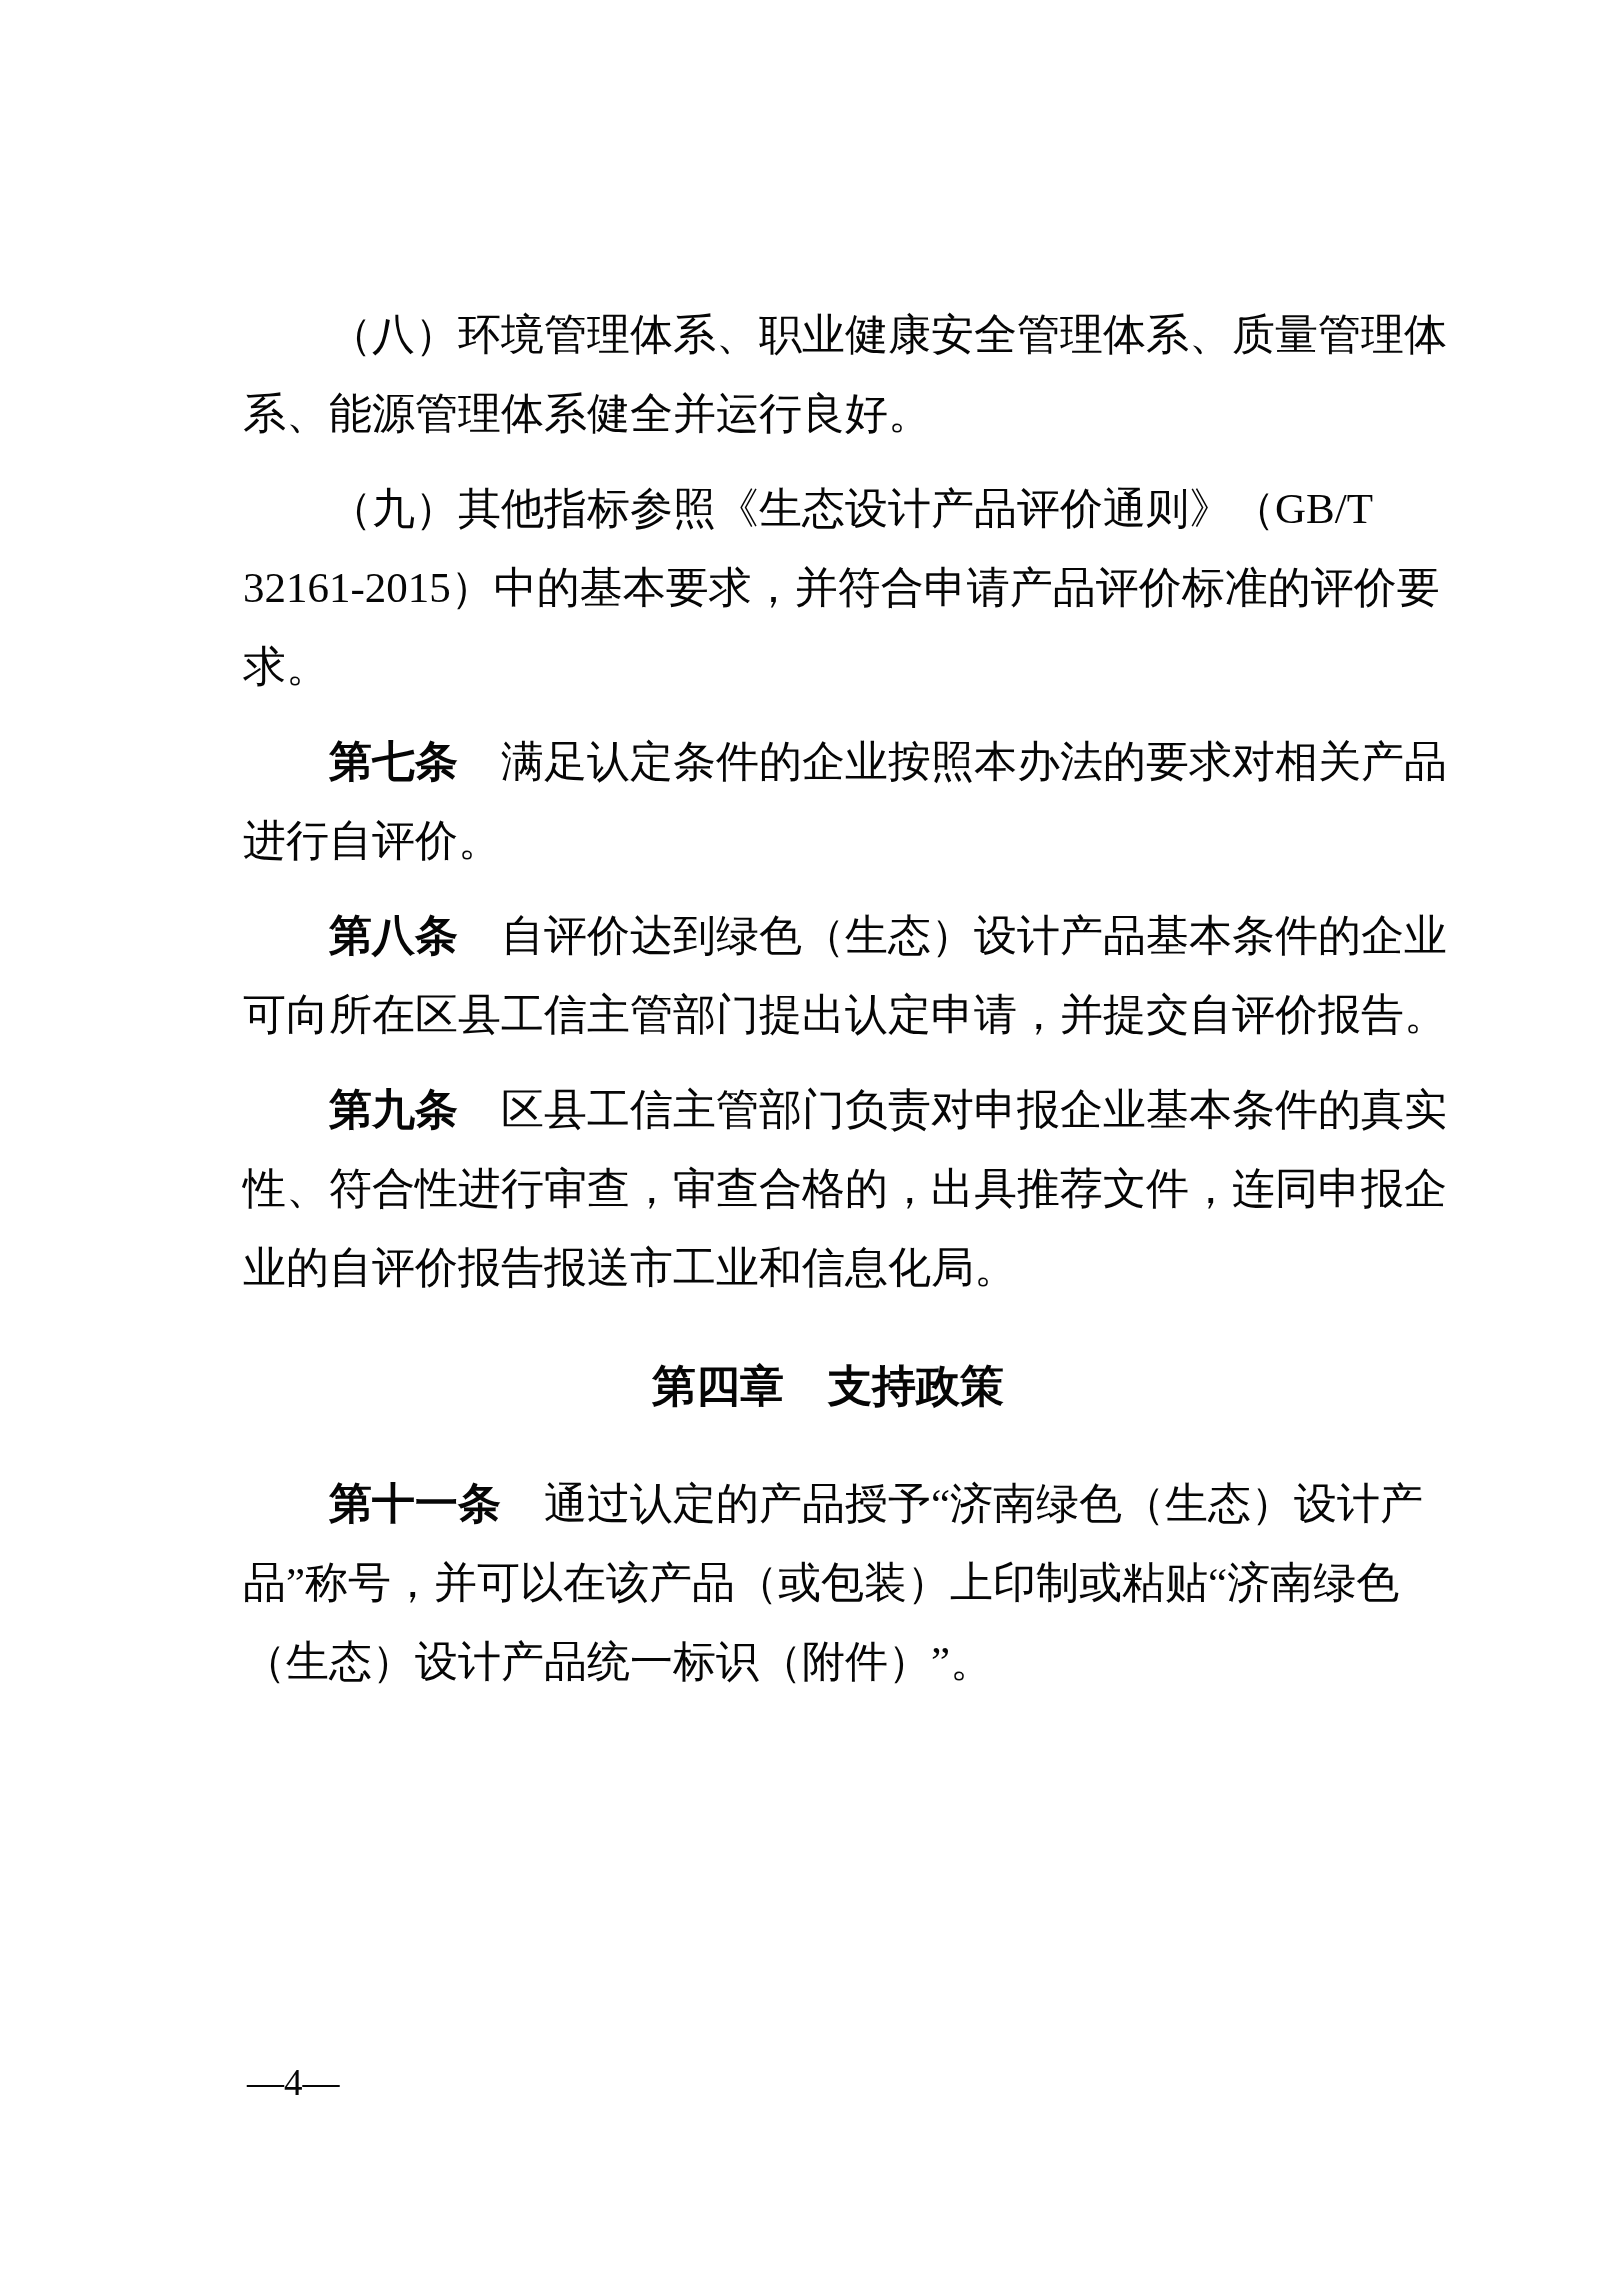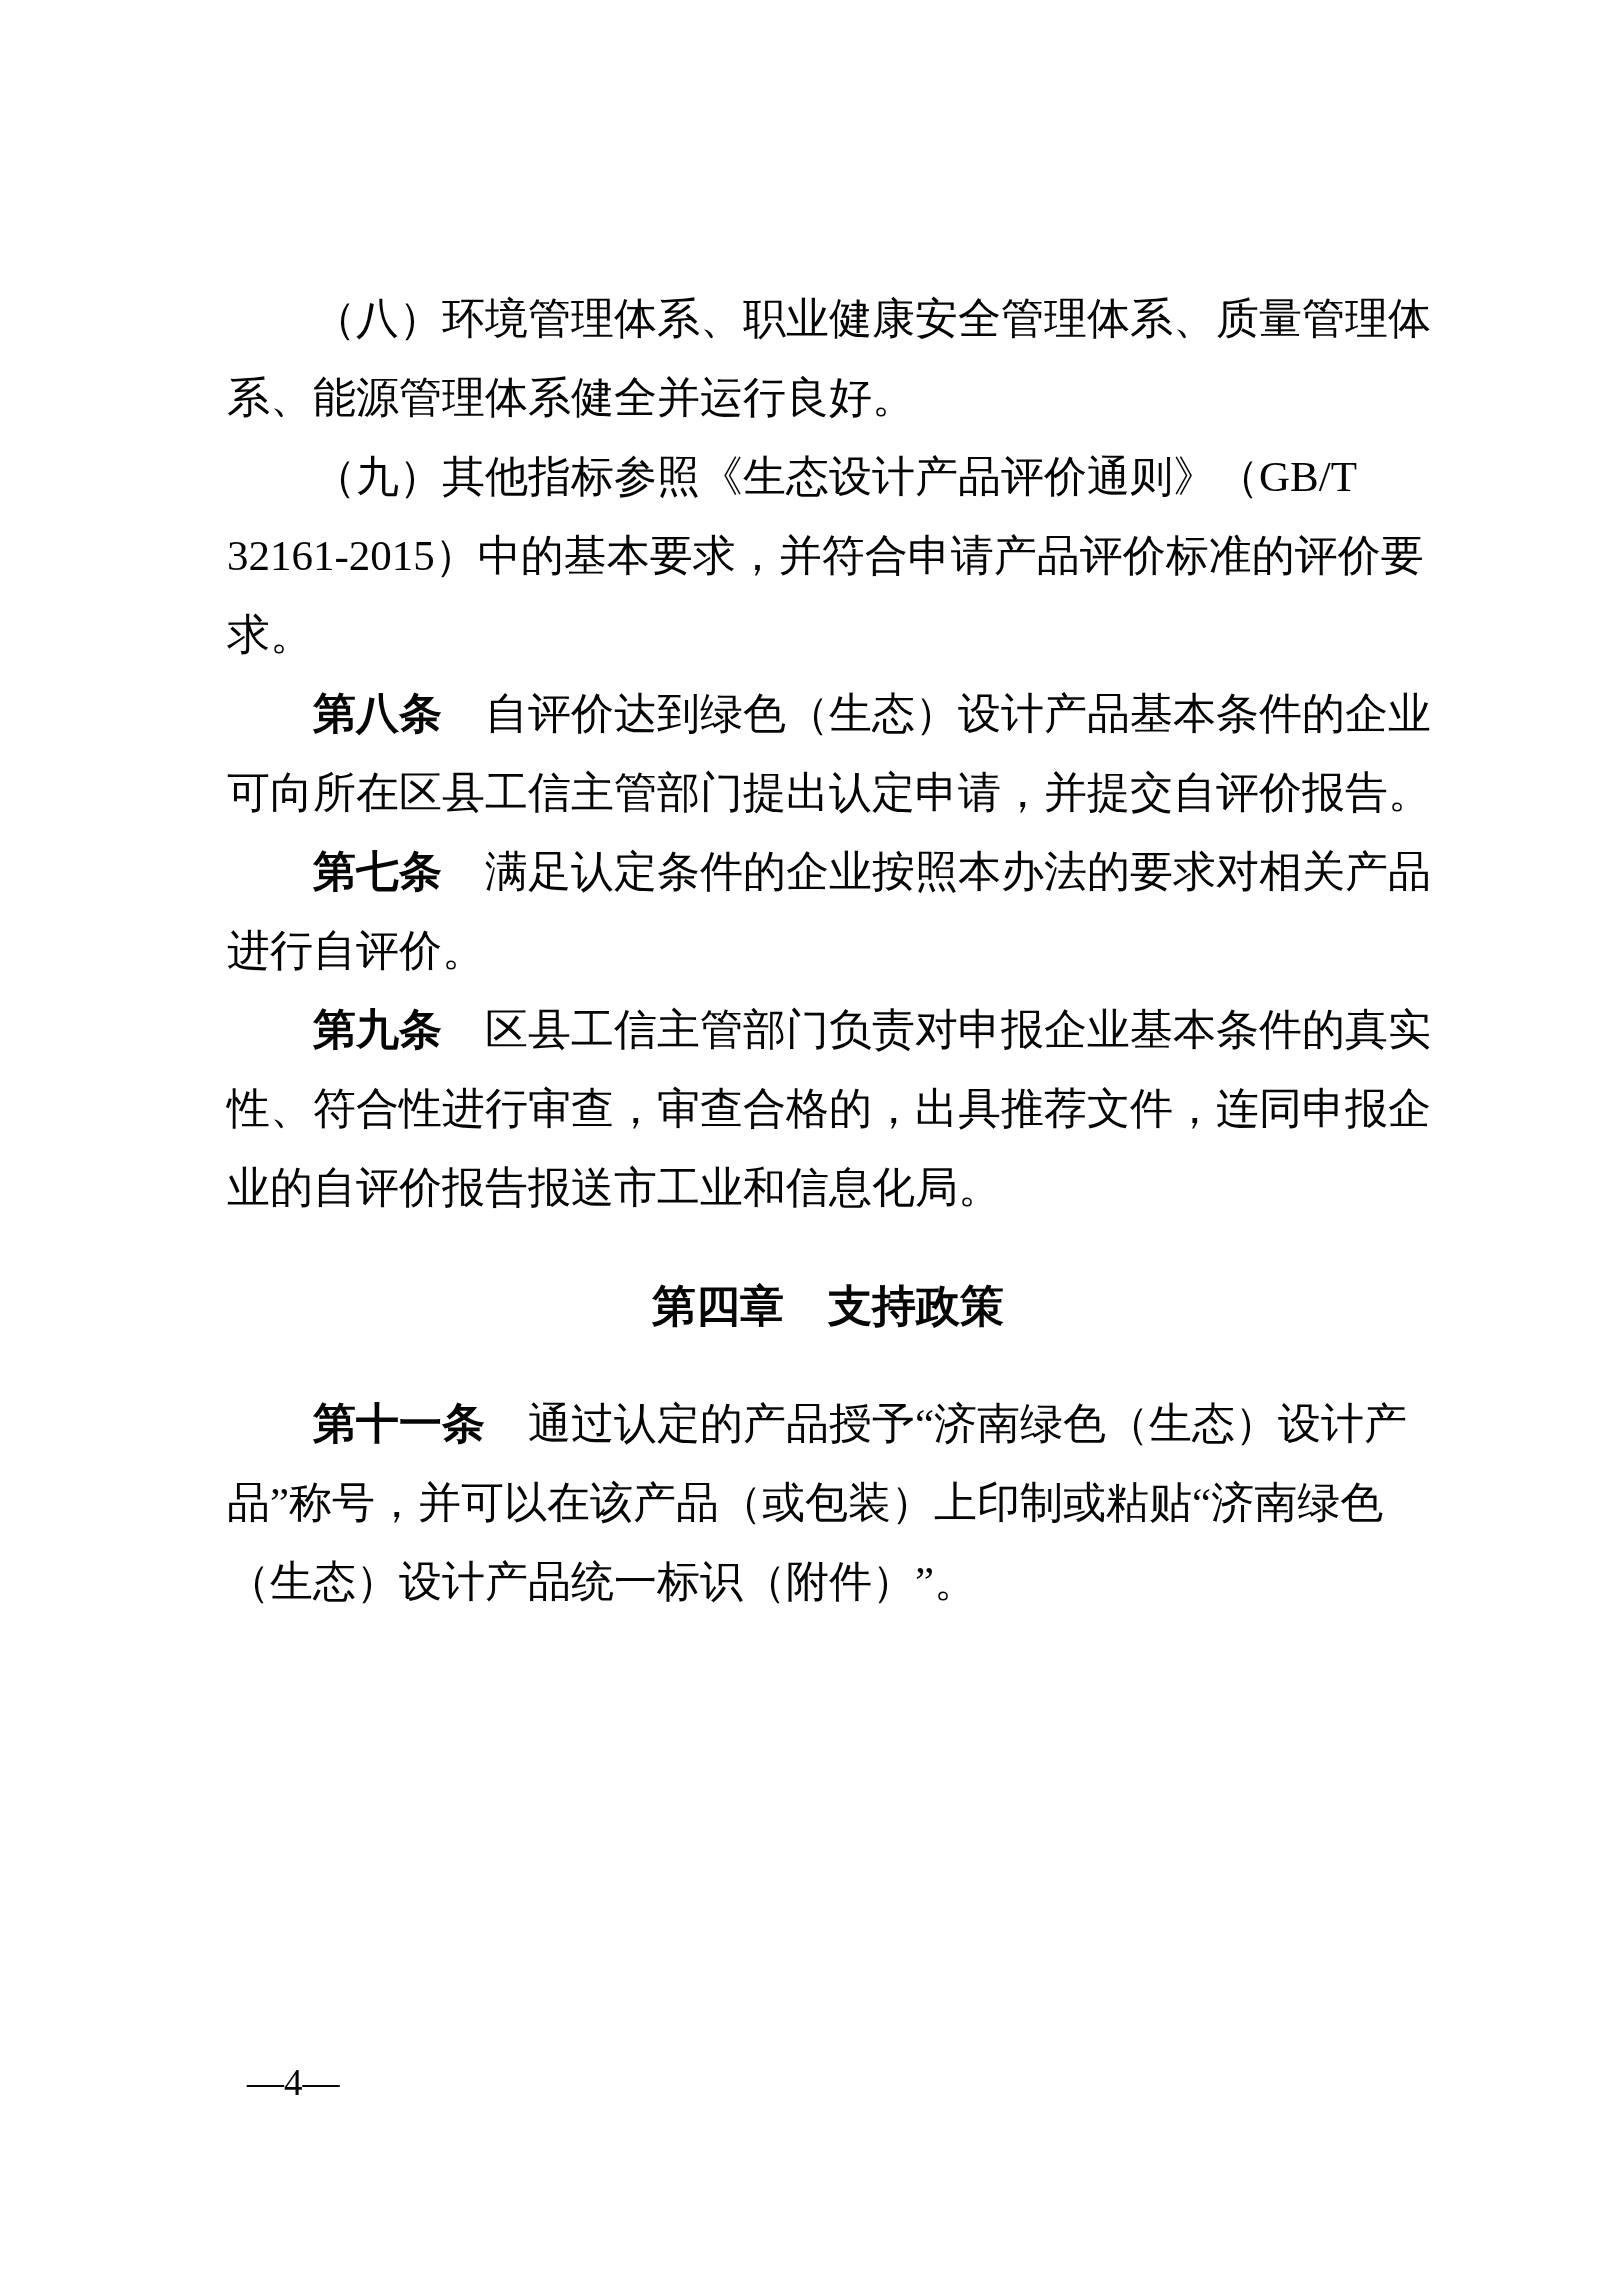--- a/index.html
+++ b/index.html
@@ -19,21 +19,21 @@
     position: absolute;
     left: 227px;
     top: 279px;
     width: 1202px;
     font-family: "Liberation Serif", "DejaVu Serif", serif;
     font-size: 43px;
     line-height: 79px;
     color: #060606;
   }
   .doc p.para {
-    margin: 0;
+    margin: 16px;
     padding: 0;
     white-space: pre;      
     text-align: left;
   }
   .doc .term {
     font-family: "Liberation Sans", "DejaVu Sans", sans-serif;
     font-weight: 700;
   }
   .doc h2.chapter {
     margin: 39px 0;
@@ -64,25 +64,25 @@
   <div class="doc">
 
     <p class="para"><span>　　（八）环境管理体系、职业健康安全管理体系、质量管理体
 系、能源管理体系健全并运行良好。</span></p>
 
     <p class="para"><span>　　（九）其他指标参照《生态设计产品评价通则》（GB/T
 32161-2015）中的基本要求，并符合申请产品评价标准的评价要
 求。</span></p>
 
 
+    <p class="para"><span class="term">　　第七条</span><span>　满足认定条件的企业按照本办法的要求对相关产品
+进行自评价。</span></p>
+
     <p class="para"><span class="term">　　第八条</span><span>　自评价达到绿色（生态）设计产品基本条件的企业
 可向所在区县工信主管部门提出认定申请，并提交自评价报告。</span></p>
-
-    <p class="para"><span class="term">　　第七条</span><span>　满足认定条件的企业按照本办法的要求对相关产品
-进行自评价。</span></p>
 
     <p class="para"><span class="term">　　第九条</span><span>　区县工信主管部门负责对申报企业基本条件的真实
 性、符合性进行审查，审查合格的，出具推荐文件，连同申报企
 业的自评价报告报送市工业和信息化局。</span></p>
 
 
     <h2 class="chapter">第四章　支持政策</h2>
 
     <p class="para"><span class="term">　　第十一条</span><span>　通过认定的产品授予“济南绿色（生态）设计产
 品”称号，并可以在该产品（或包装）上印制或粘贴“济南绿色

